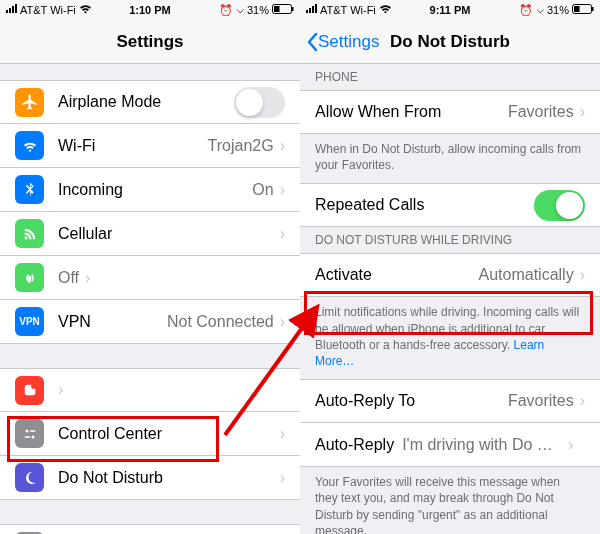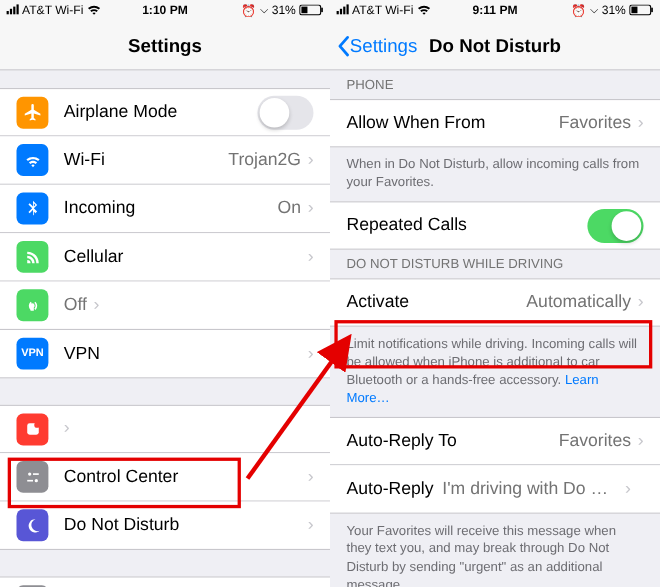--- a/index.html
+++ b/index.html
@@ -124,20 +124,21 @@
         <svg class="icon-svg" viewBox="0 0 24 24">
             <path fill="#fff" d="M8 12a3 3 0 1 1 6 0 3 3 0 0 1-1 2.2V18h-4v-3.8A3 3 0 0 1 8 12zm7-5a7 7 0 0 1 0 10l-1.4-1.4a5 5 0 0 0 0-7.2L15 7zM9 7l1.4 1.4a5 5 0 0 0 0 7.2L9 17a7 7 0 0 1 0-10z"></path>
           </svg>
       </div>
       <span class="value">Off</span>
       <span class="chevron">›</span>
     </div>
     <div class="cell">
       <div class="icon-box" style="background:#007aff;font-size:10px;color:#fff;font-weight:600">VPN</div>
       <span class="label">VPN</span>
+      <span class="value">Not Connected</span>
       <span class="chevron">›</span>
     </div>
 
     <div class="section-gap"></div>
 
     <div class="cell first">
       <div class="icon-box" style="background:#ff3b30">
         <svg class="icon-svg" viewBox="0 0 24 24">
             <rect x="5" y="5" width="14" height="14" rx="3" fill="#fff"></rect>
             <circle cx="17" cy="7" r="3.5" fill="#ff3b30"></circle>

